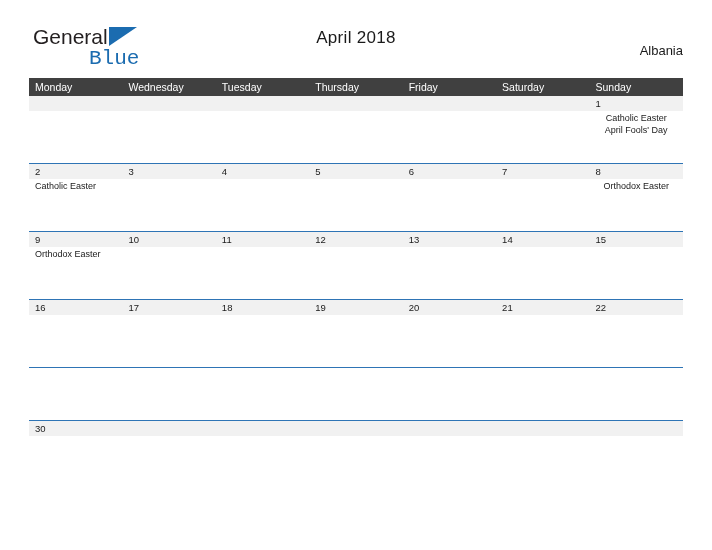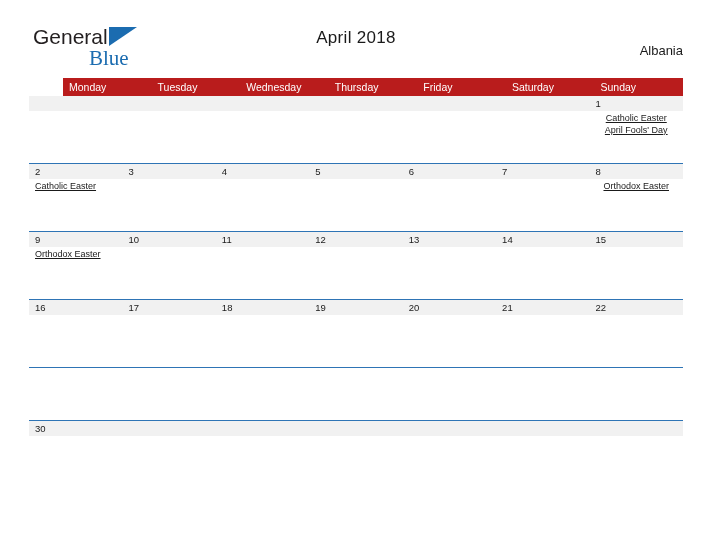--- a/index.html
+++ b/index.html
@@ -52,21 +52,21 @@
     height: 0;
     border-left: 28px solid #1b6cb0;
     border-bottom: 19px solid transparent;
   }
   .logo-row2 {
     display: block;
     margin-top: 1px;
     margin-left: 56px;
     font-size: 21px;
     color: #1b6cb0;
-    font-family: Liberation Serif, serif;
+    font-family: Liberation Mono, monospace;
   }
 
   .month-title {
     position: absolute;
     left: 0;
     right: 0;
     top: 28px;
     text-align: center;
     font-size: 17px;
     font-weight: normal;
@@ -85,23 +85,22 @@
   
   .calendar {
     position: absolute;
     left: 29px;
     top: 78px;
     width: 654px;
   }
 
   .dow-row {
     display: flex;
-    background: #b91c1c;
+    background: #404040;
     height: 18px;
-    margin-left: 34px;
   }
   .dow-cell {
     flex: 1 1 0;
     color: #ffffff;
     font-size: 10.5px;
     line-height: 18px;
     padding-left: 6px;
     box-sizing: border-box;
     white-space: nowrap;
   }
@@ -132,21 +131,20 @@
   .body-row {
     display: flex;
     background: #ffffff;
     height: 52px;
   }
   .body-cell {
     flex: 1 1 0;
     box-sizing: border-box;
     padding: 2px 3px 0 3px;
     text-align: center;
-    text-decoration: underline;
   }
   .event {
     display: block;
     font-size: 9px;
     line-height: 11.5px;
     color: #1a1a1a;
     white-space: nowrap;
   }
   .event.left {
     text-align: left;
@@ -167,22 +165,22 @@
     </div>
 
     <div class="month-title">April 2018</div>
 
     <div class="country">Albania</div>
   </div>
 
   <div class="calendar">
     <div class="dow-row" id="dow-row">
         <div class="dow-cell">Monday</div>
+        <div class="dow-cell">Wednesday</div>
         <div class="dow-cell">Tuesday</div>
-        <div class="dow-cell">Wednesday</div>
         <div class="dow-cell">Thursday</div>
         <div class="dow-cell">Friday</div>
         <div class="dow-cell">Saturday</div>
         <div class="dow-cell">Sunday</div>
       </div>
     <div id="weeks-container">
         <div class="week">
           <div class="num-row">
             <div class="num-cell empty"></div>
             <div class="num-cell empty"></div>

